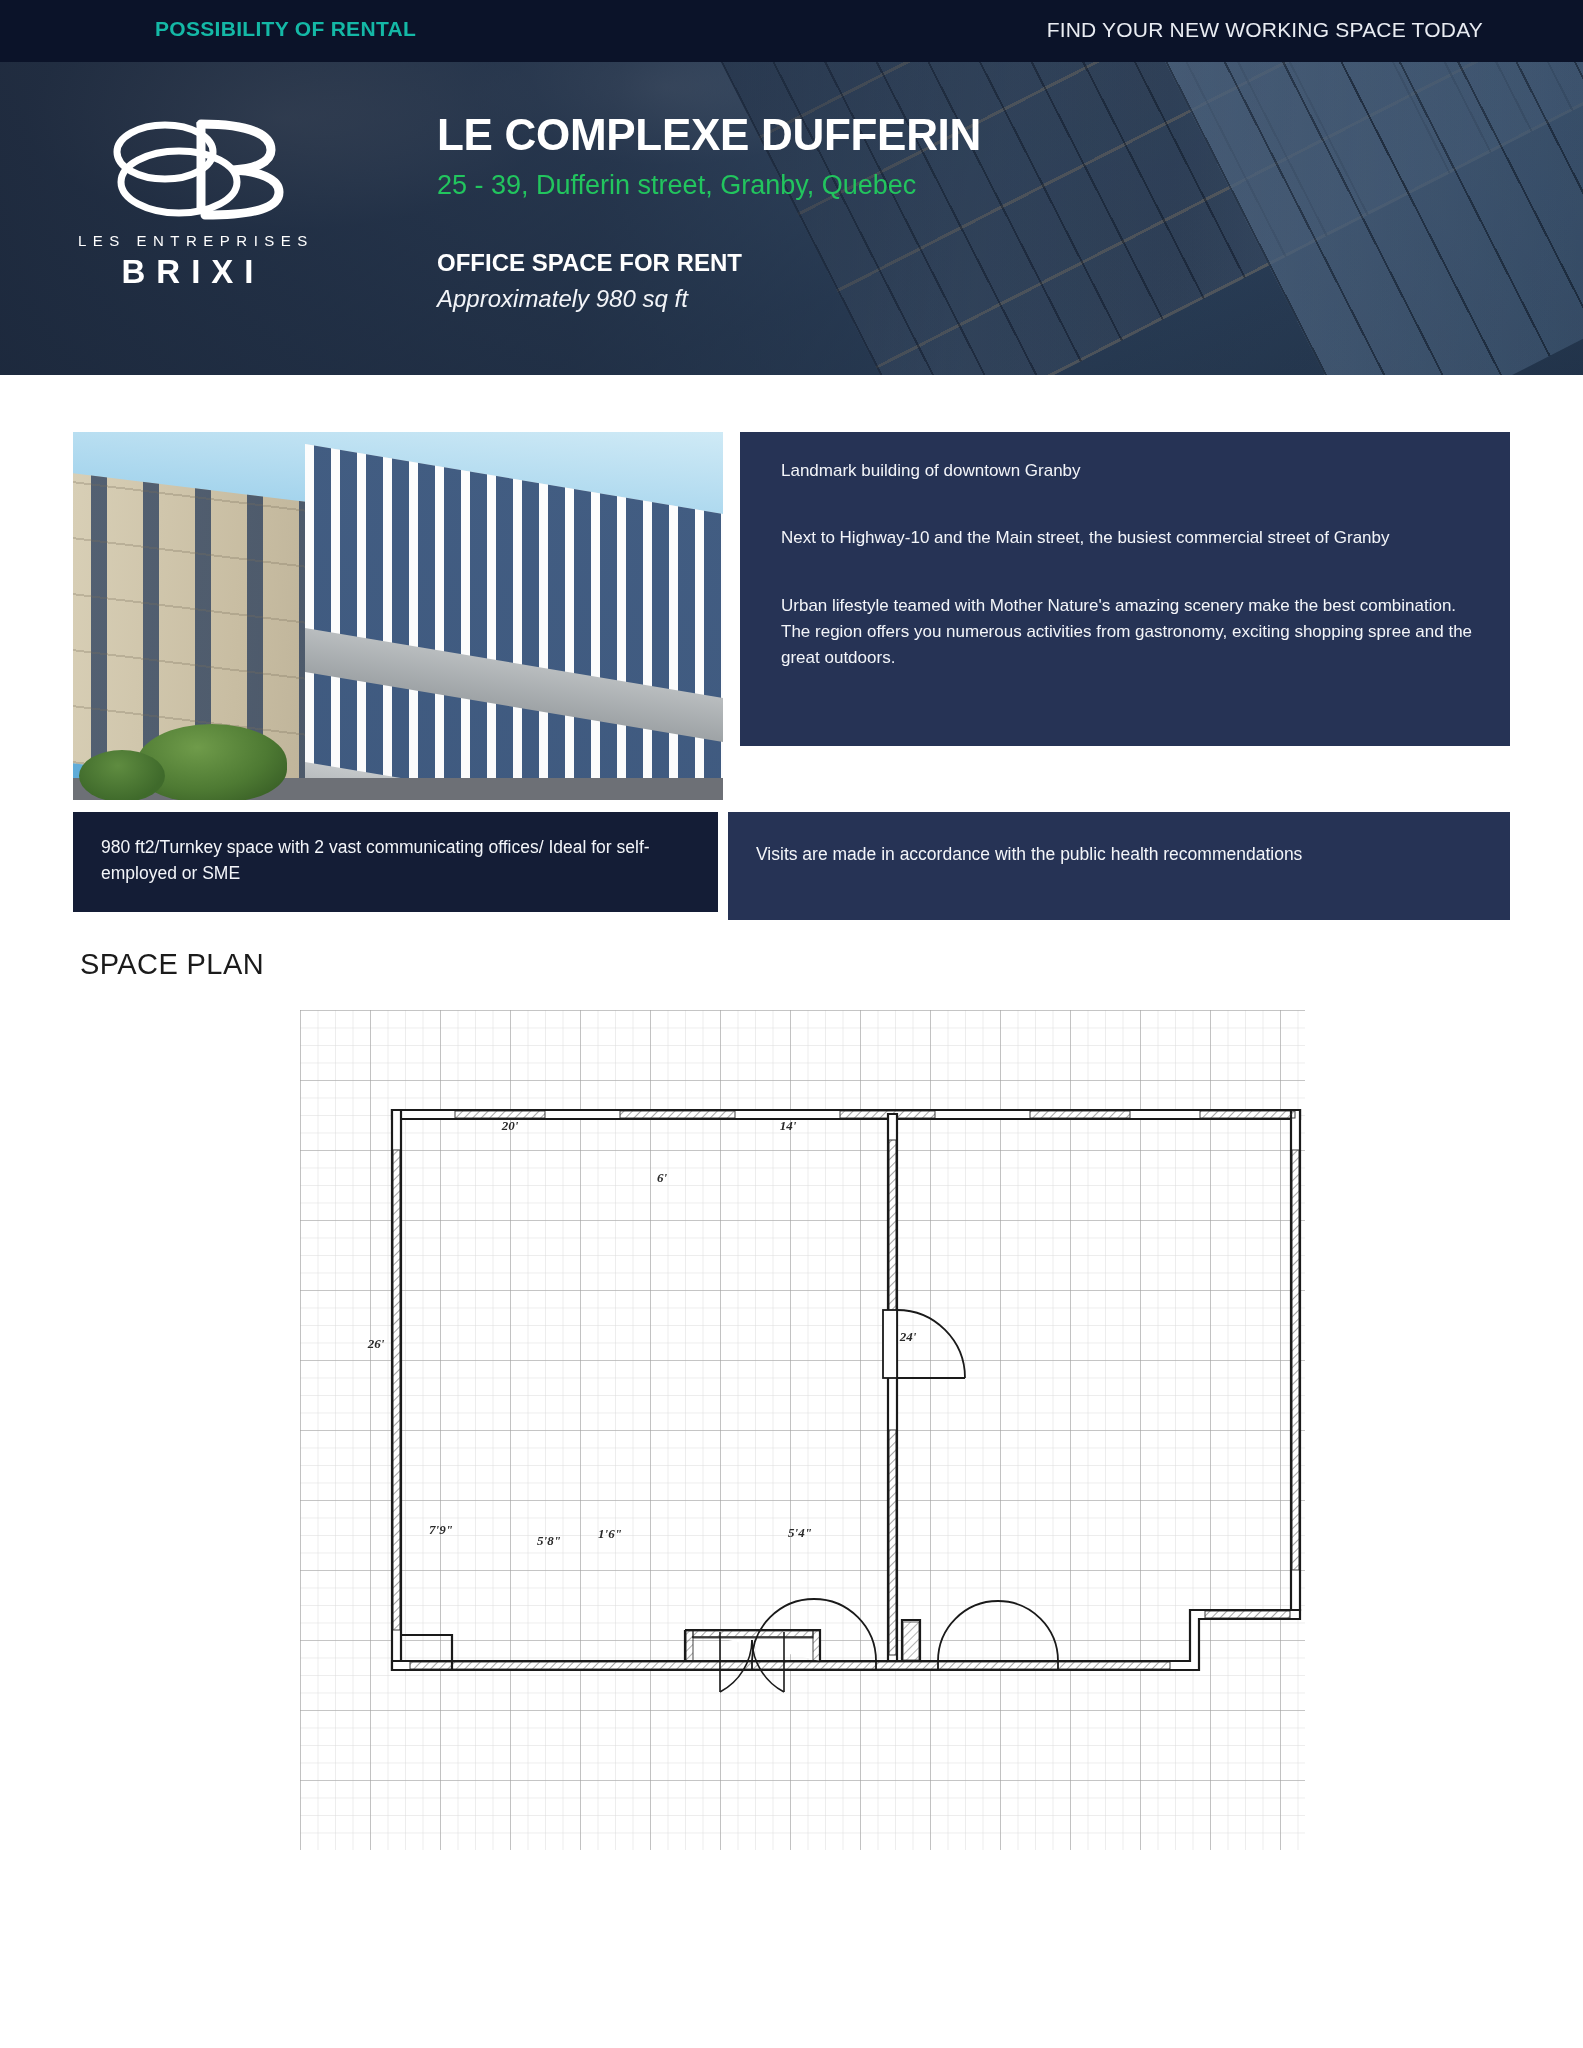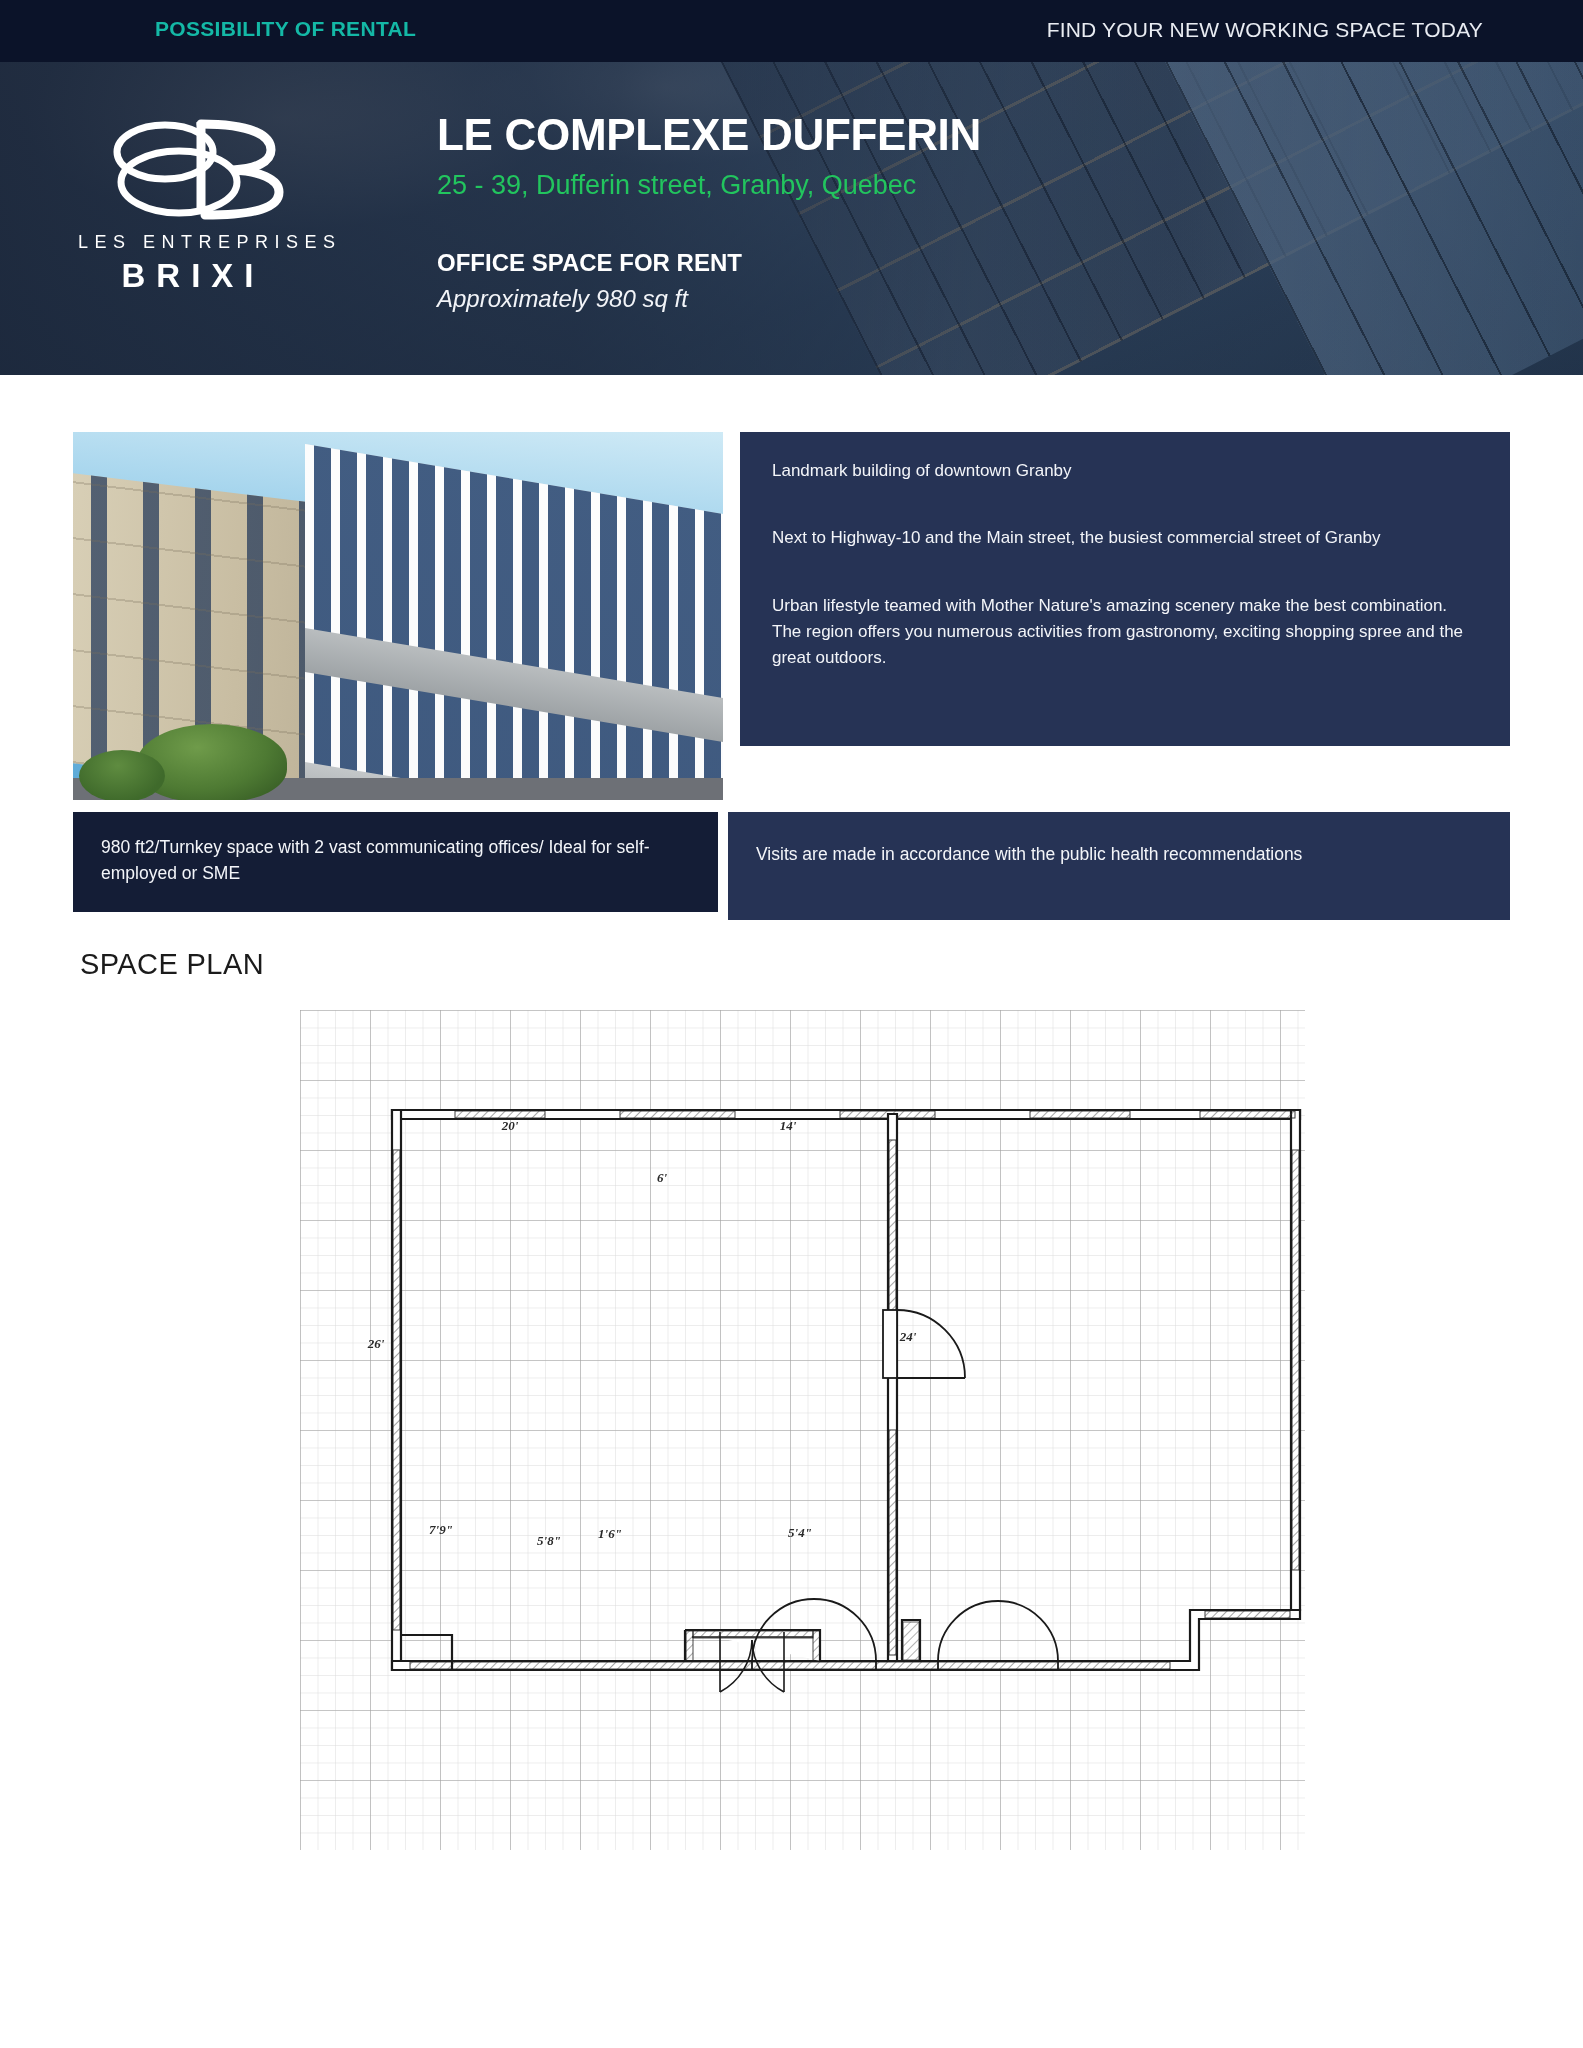--- a/index.html
+++ b/index.html
@@ -64,21 +64,21 @@
   }
   .hero-shade{
     position:absolute; inset:0;
     background:linear-gradient(100deg, rgba(22,32,50,.86) 0%, rgba(26,38,58,.70) 38%, rgba(30,44,64,.32) 62%, rgba(30,44,64,.10) 100%);
   }
 
   
   .logo-wrap{ position:absolute; left:78px; top:50px; width:230px; text-align:center; }
   .logo-mark{ width:200px; height:110px; margin:0 auto; display:block; }
   .logo-sub1{
-    color:#fff; font-size:18px; letter-spacing:6.5px;
+    color:#fff; font-size:15px; letter-spacing:6.5px;
     font-weight:400; margin-top:10px; white-space:nowrap;
   }
   .logo-sub2{
     color:#fff; font-size:33px; letter-spacing:11px;
     font-weight:700; margin-top:4px; white-space:nowrap;
   }
 
   .hero-text{ position:absolute; left:437px; top:50px; }
   .hero-title{
     color:#fff; font-size:44px; font-weight:bold;
@@ -144,20 +144,21 @@
     border-radius:50%;
   }
   .ph-ground{
     position:absolute; left:0; bottom:0; width:650px; height:22px;
     background:#6d7076;
   }
 
   .infopanel{
     position:absolute; left:740px; top:432px; width:770px; height:314px;
     background:#263355;
+    padding-left:9px;
   }
   .info-p{
     color:#f3f5f9; font-size:17px; line-height:1.55;
     margin:0 32px;
   }
   .info-p.first{ padding-top:26px; }
   .info-p.gap{ margin-top:41px; }
 
   .capleft{
     position:absolute; left:73px; top:812px; width:645px; height:100px;

